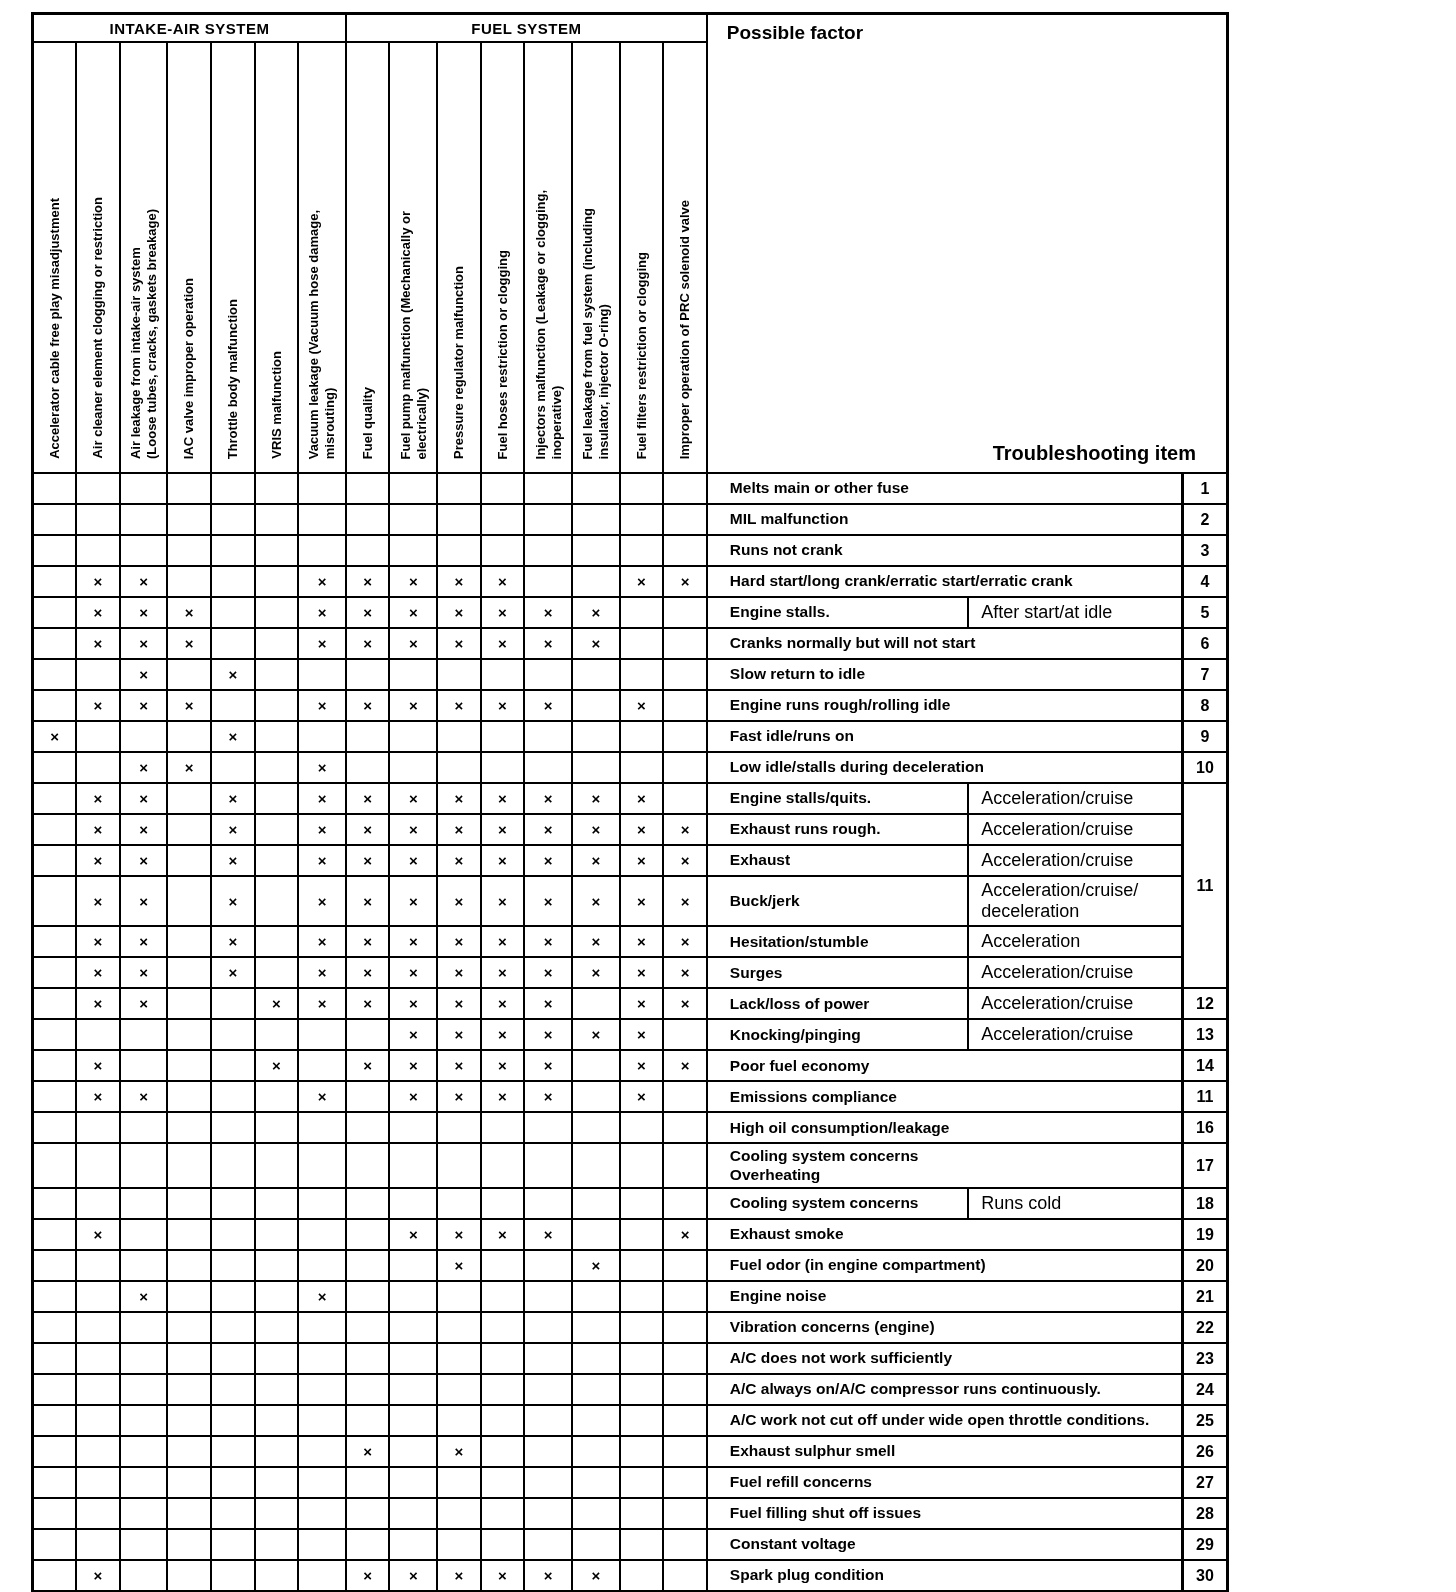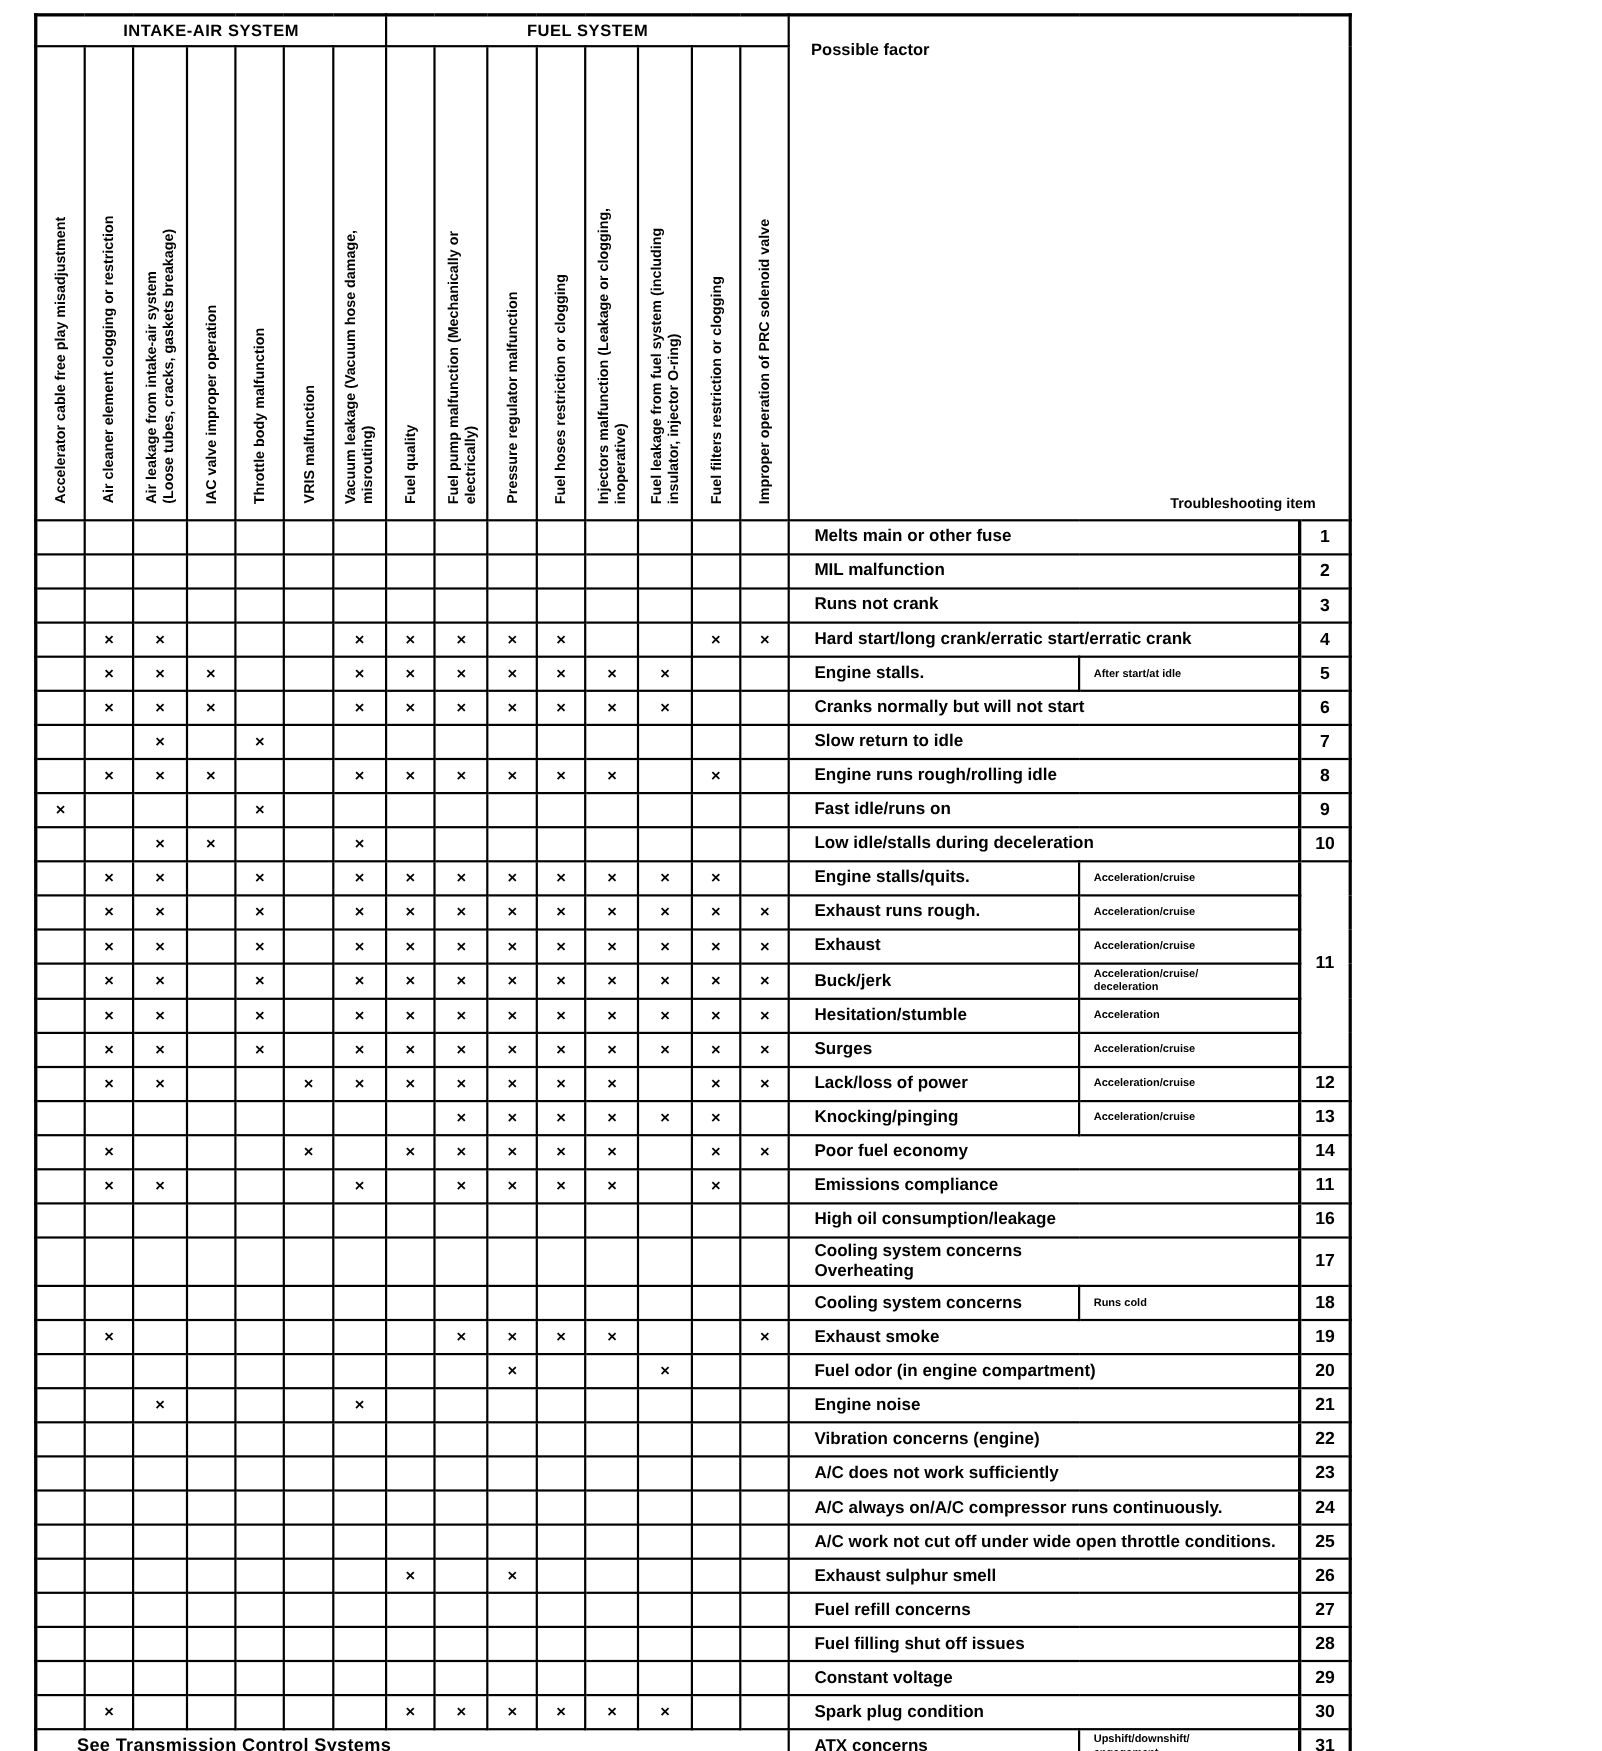--- a/index.html
+++ b/index.html
@@ -14,27 +14,27 @@
   .group-th{height:26px;font-size:15px;font-weight:700;text-align:center;letter-spacing:.5px;}
 
   
   .vhead{vertical-align:bottom;text-align:center;height:420px;padding-bottom:9px;}
   .vtext{display:inline-block;writing-mode:vertical-rl;transform:rotate(180deg);
          font-size:13px;font-weight:700;line-height:1.2;white-space:pre-line;
          text-align:left;max-height:408px;}
 
   
   .panel{position:relative;vertical-align:top;}
-  .pf{position:absolute;top:22px;left:19px;font-size:15px;font-weight:700;}
-  .ti{position:absolute;bottom:7px;right:30px;font-size:13px;font-weight:700;}
+  .pf{position:absolute;top:7px;left:19px;font-size:19px;font-weight:700;}
+  .ti{position:absolute;bottom:7px;right:30px;font-size:20px;font-weight:700;}
 
   
   .mark{height:29px;text-align:center;font-weight:700;font-size:15px;line-height:1;}
   .item{font-size:15.5px;font-weight:700;padding:3px 20px 3px 22px;white-space:pre-line;line-height:1.18;}
-  .cond{font-size:10px;font-weight:700;padding:3px 4px 3px 12px;white-space:pre-line;line-height:1.18;}
+  .cond{font-size:18px;font-weight:400;padding:3px 4px 3px 12px;white-space:pre-line;line-height:1.18;}
   .num{text-align:center;font-size:16px;font-weight:700;border-left:3px solid #000;}
   .note{font-size:16.5px;font-weight:700;padding:4px 4px 4px 36px;letter-spacing:.3px;}
 </style>
 </head>
 <body>
 
 <div id="sheet">
   <div id="wrap">
     <table>
       <colgroup>

